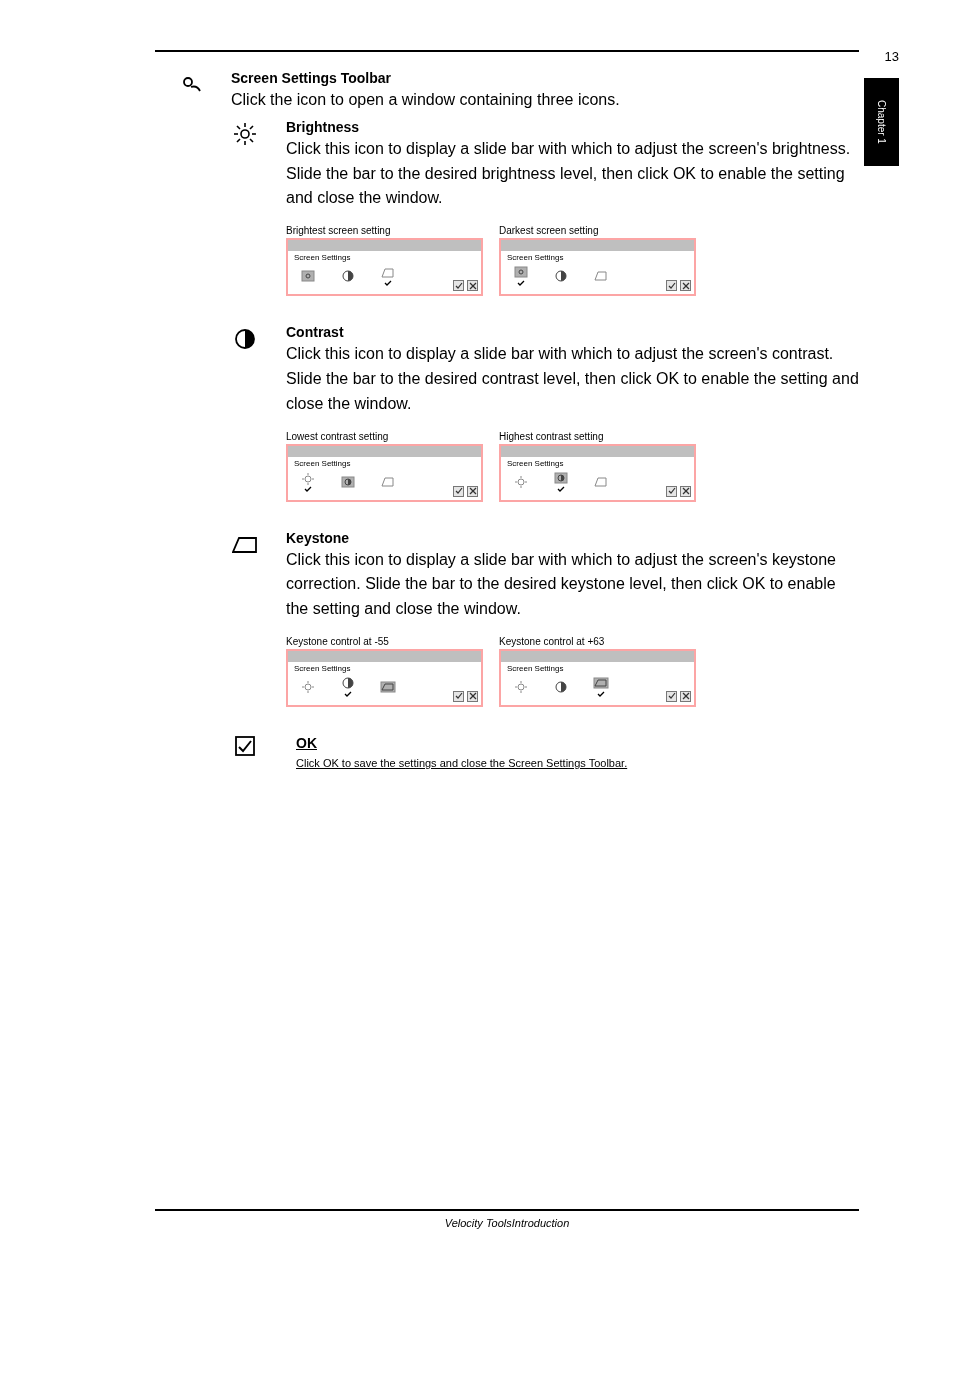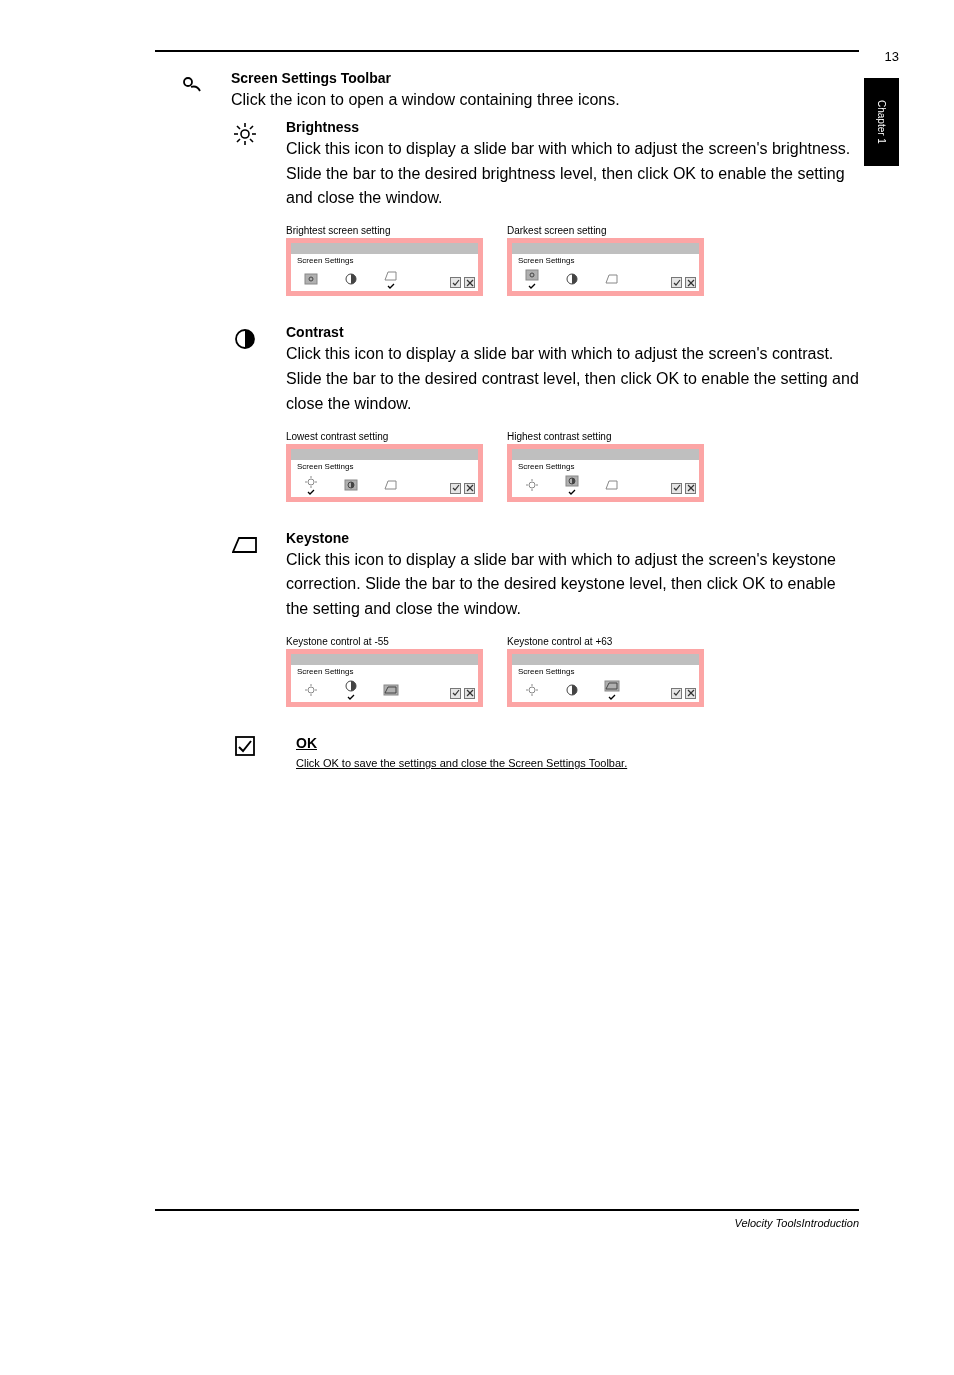--- a/index.html
+++ b/index.html
@@ -71,30 +71,30 @@
     font-weight: bold;
     font-size: 14px;
     margin-bottom: 2px;
   }
   .body-text {
     font-size: 16px;
     line-height: 1.55;
   }
   .screenshots {
     display: flex;
-    gap: 24px;
+    gap: 16px;
     margin-top: 14px;
     margin-bottom: 8px;
   }
   .caption {
     font-size: 10px;
     margin-bottom: 2px;
   }
   .dialog {
-    border: 5px solid #fca5a5;
+    border: 2px solid #fca5a5;
     width: 197px;
     height: 58px;
     position: relative;
     background: #fff;
   }
   .dialog-titlebar {
     height: 11px;
     background: #bfbfbf;
   }
   .dialog-subtitle {
@@ -149,21 +149,21 @@
   .okcancel-text {
     font-size: 11px;
     padding-top: 4px;
   }
   .rule-bottom {
     border-top: 2px solid #000;
     margin-top: 440px;
   }
   .footer {
     display: flex;
-    justify-content: flex-end;
+    justify-content: center;
     font-size: 11px;
     margin-top: 6px;
     font-style: italic;
   }
   .pagenum {
     position: absolute;
     right: 55px;
     top: 49px;
     font-size: 13px;
   }

